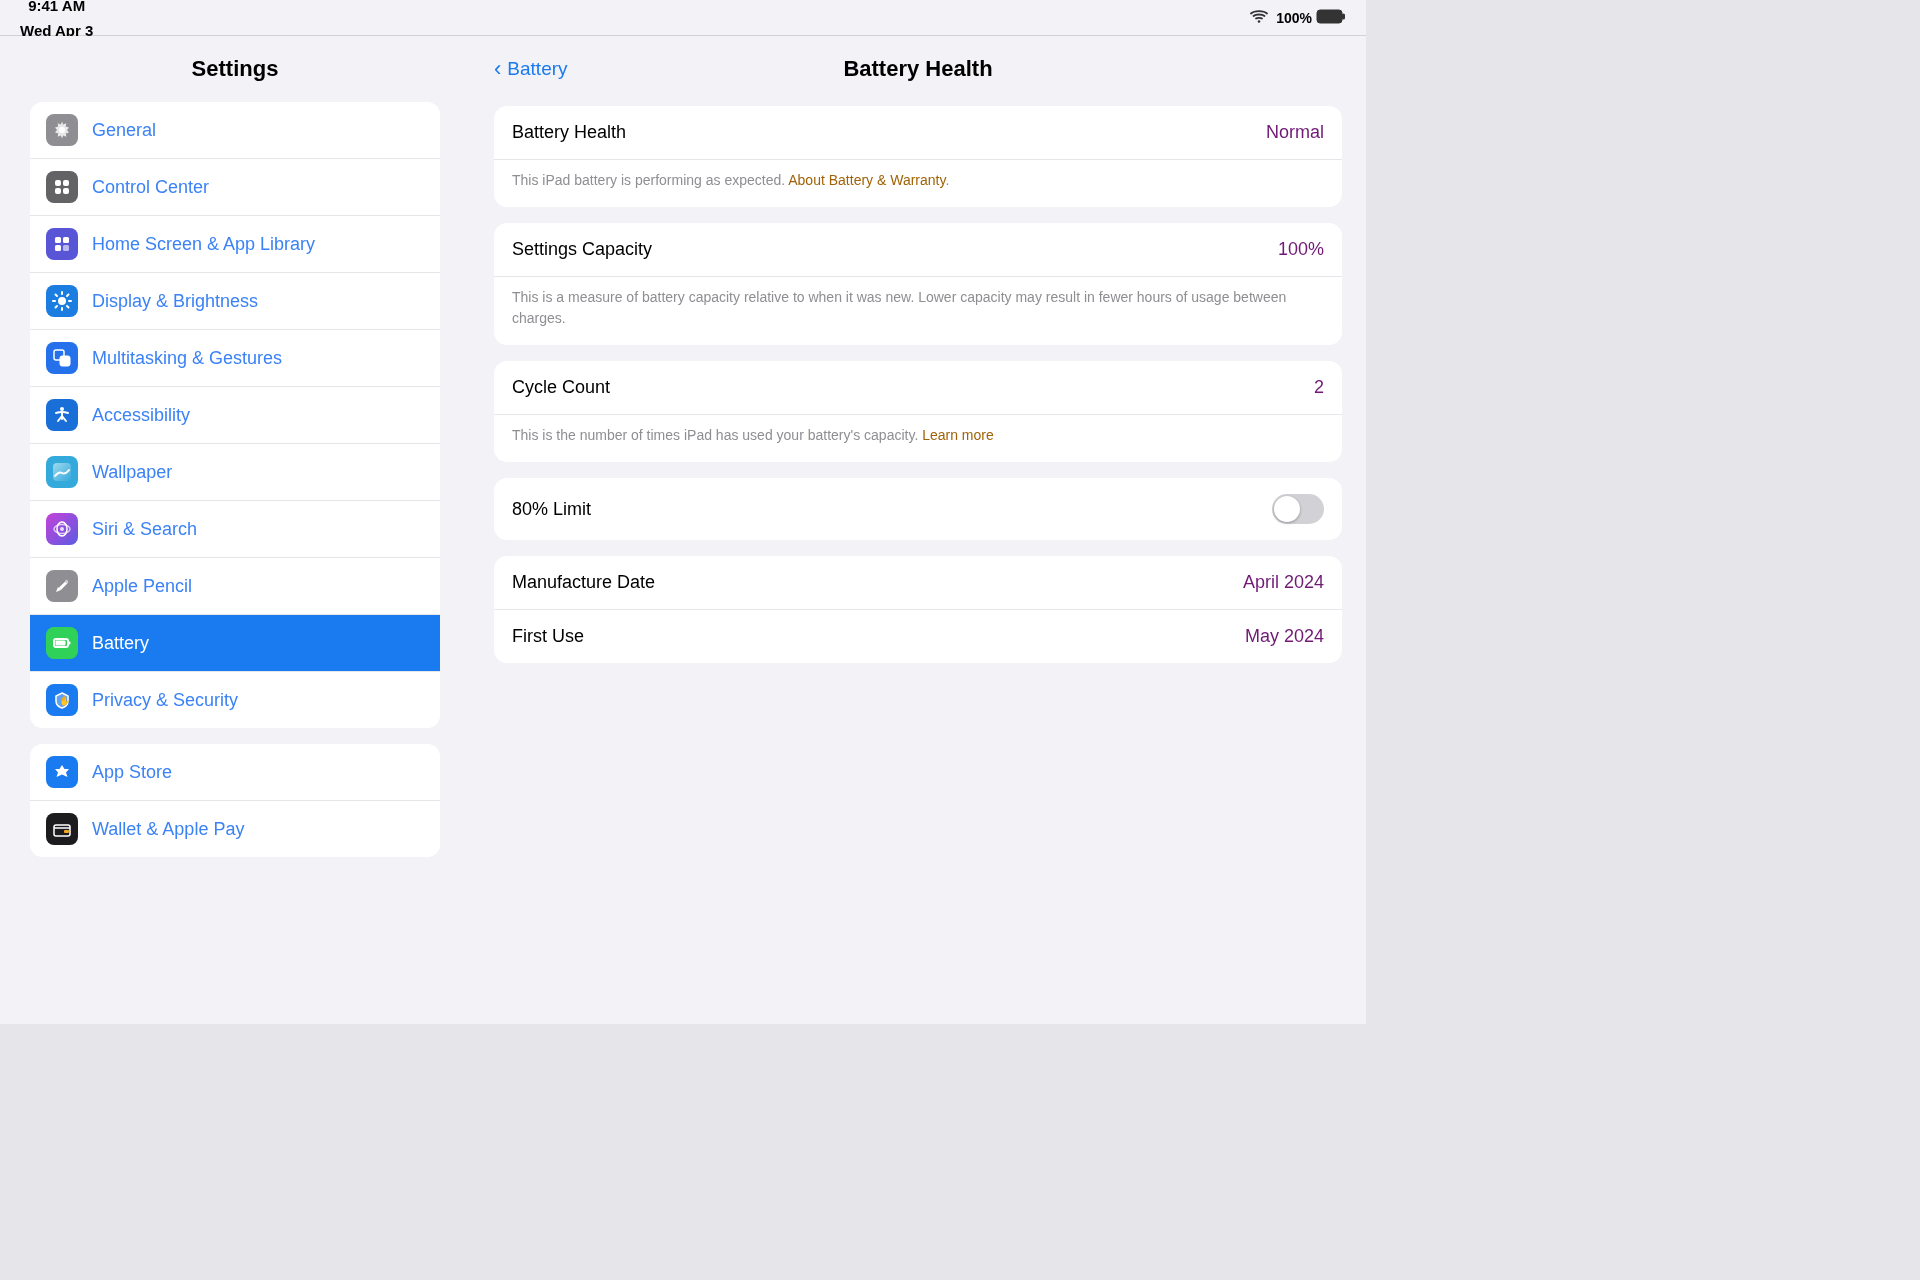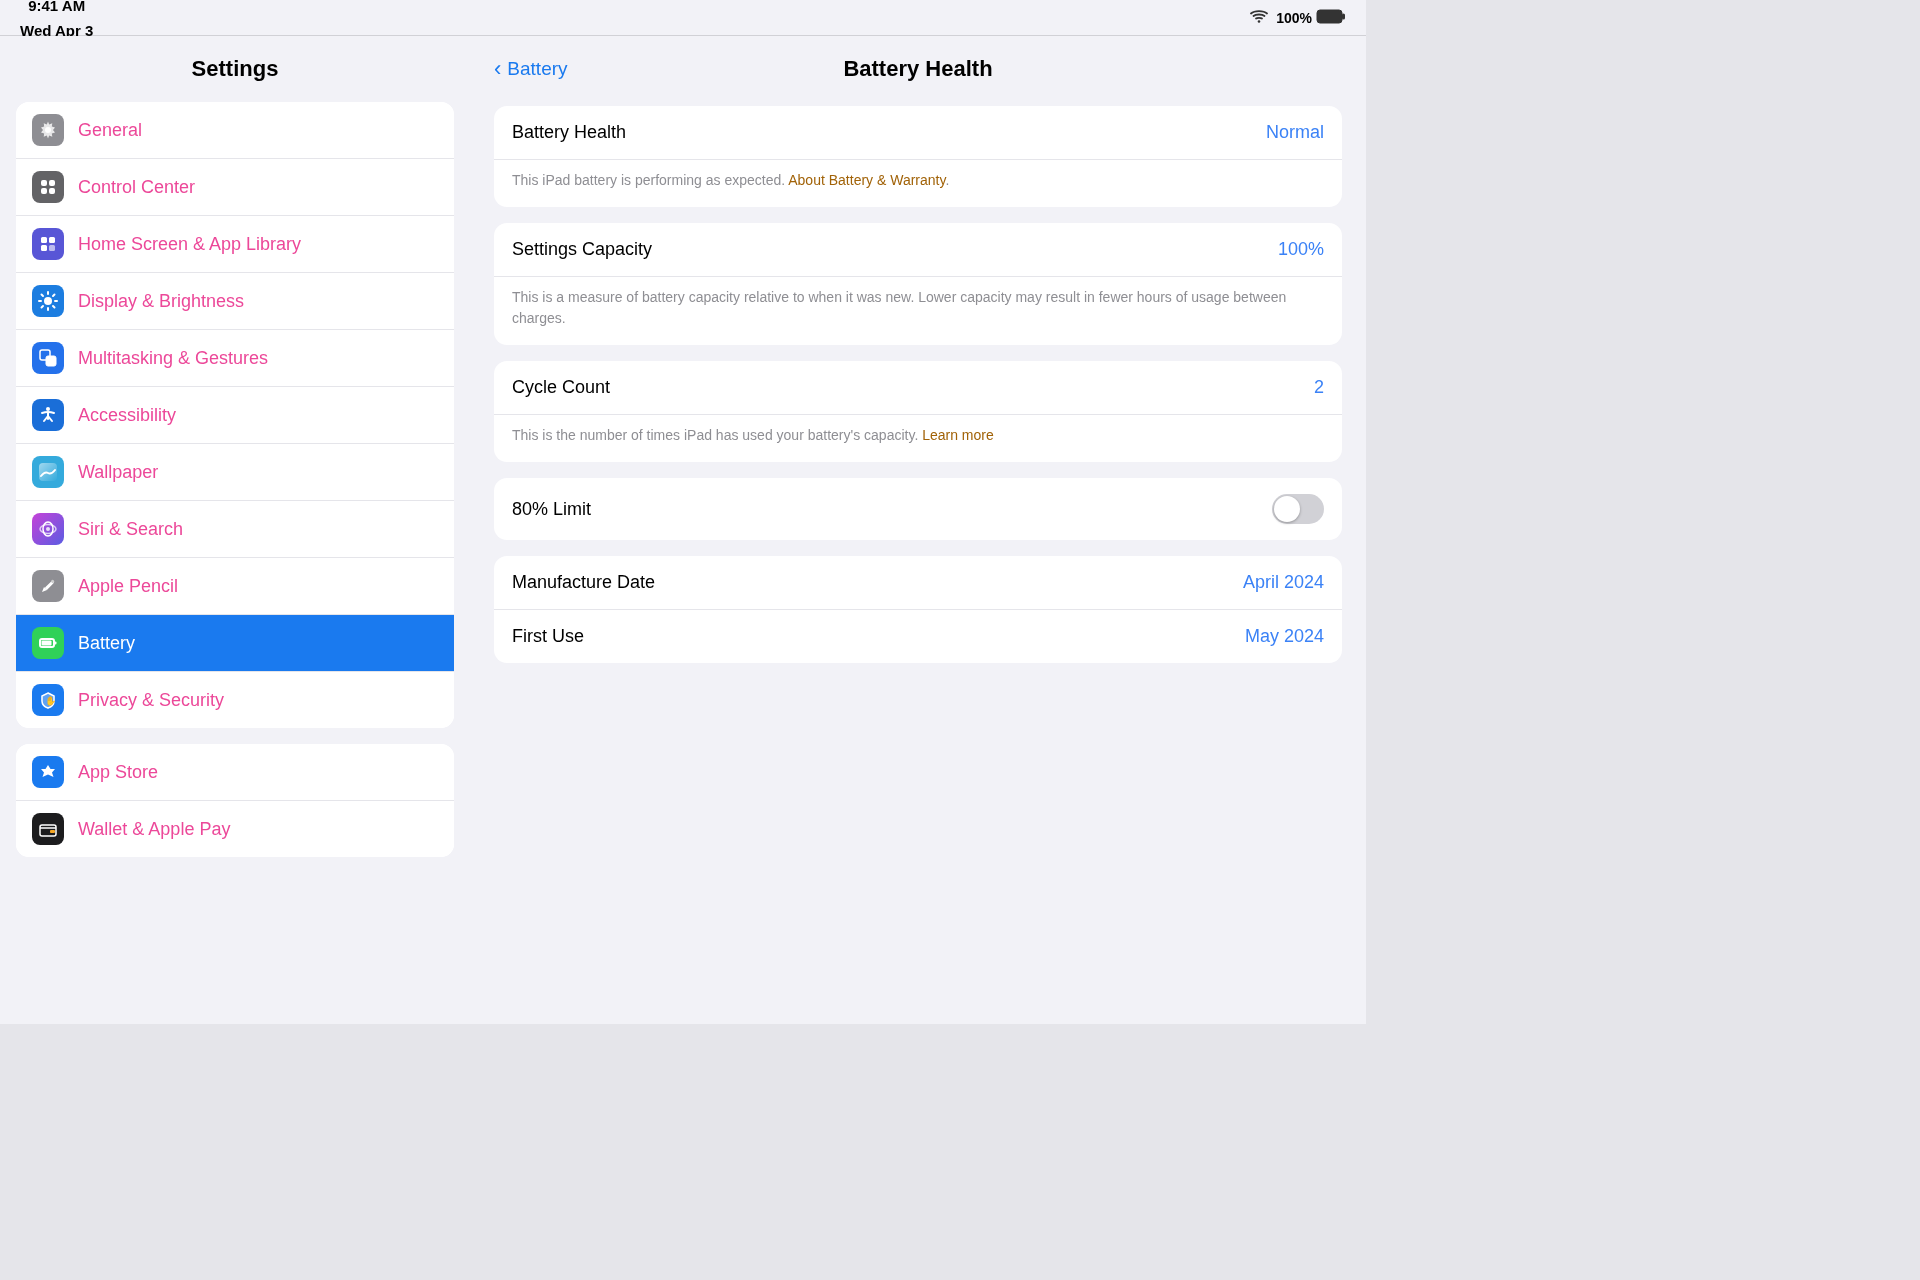--- a/index.html
+++ b/index.html
@@ -33,21 +33,21 @@
     .main-layout {
       display: flex;
       flex: 1;
       height: calc(100vh - 36px);
     }
 
     
     .sidebar {
       width: 470px;
       background: #f2f2f7;
-      padding: 20px 16px;
+      padding: 20px 30px;
       overflow-y: auto;
       flex-shrink: 0;
     }
 
     .sidebar-title {
       font-size: 22px;
       font-weight: 700;
       text-align: center;
       margin-bottom: 20px;
       color: #000;
@@ -83,21 +83,21 @@
       display: flex;
       align-items: center;
       justify-content: center;
       flex-shrink: 0;
       font-size: 16px;
       color: #fff;
     }
 
     .item-label {
       font-size: 18px;
-      color: #ec4899;
+      color: #3b82f6;
       font-weight: 400;
     }
 
     
     .icon-general { background: #8e8e93; }
     .icon-control { background: #636366; }
     .icon-display { background: #1c7de0; }
     .icon-homescreen { background: #5856d6; }
     .icon-multitasking { background: #2471eb; }
     .icon-accessibility { background: #1a6ed8; }
@@ -173,21 +173,21 @@
     .card-row:last-child { border-bottom: none; }
 
     .card-row-label {
       font-size: 18px;
       color: #000;
       font-weight: 400;
     }
 
     .card-row-value {
       font-size: 18px;
-      color: #3b82f6;
+      color: #701a75;
       font-weight: 400;
     }
 
     .card-description {
       padding: 10px 18px 16px 18px;
       font-size: 14px;
       color: #8e8e93;
       line-height: 1.5;
     }
 

